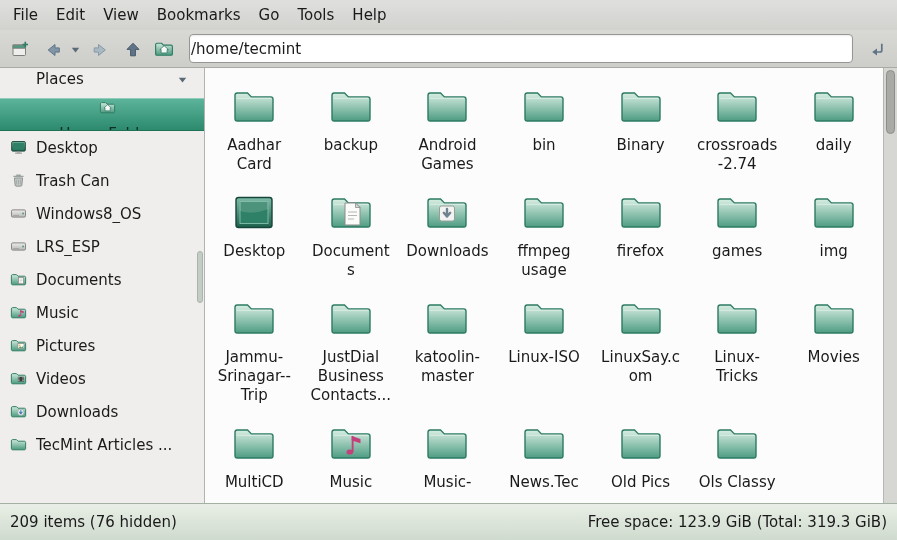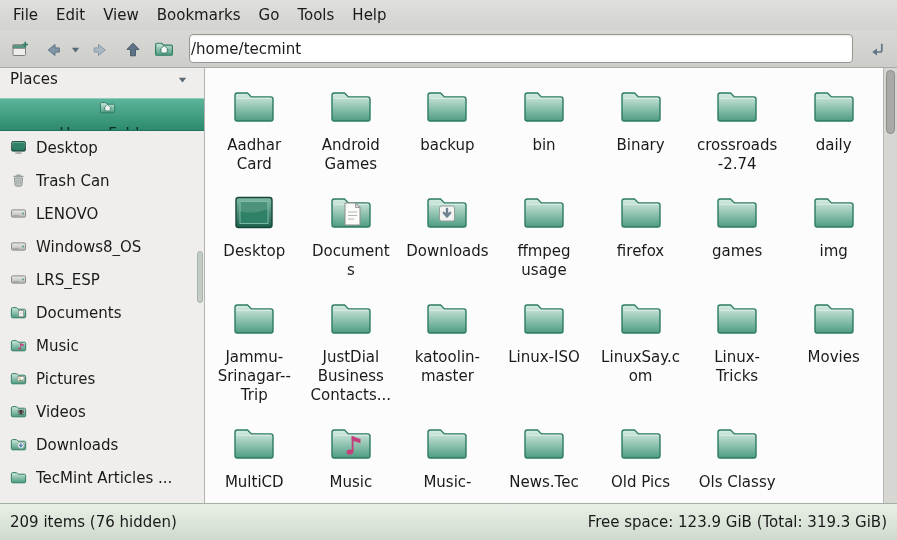--- a/index.html
+++ b/index.html
@@ -18,21 +18,21 @@
   .toolbar { height:38px; flex:none; display:flex; align-items:center; gap:2px; padding:0 6px 0 4px; background:linear-gradient(#d8d8d5,#cccc c9); background:linear-gradient(#d8d8d5,#cdcdca); border-bottom:1px solid #a9a9a6; }
   .tb-btn { border:none; background:transparent; width:30px; height:30px; flex:none; display:flex; align-items:center; justify-content:center; border-radius:3px; padding:0; cursor:default; }
   .tb-btn.narrow { width:15px; }
   .tbi { display:flex; align-items:center; justify-content:center; }
   .tbi svg { display:block; }
   .path-entry { flex:1; height:29px; margin:0 6px 0 8px; border:1px solid #969693; border-radius:4px; background:#ffffff; padding:0 1px; font:15px "DejaVu Sans","Liberation Sans",sans-serif; color:#1a1a1a; box-shadow:inset 0 1px 2px rgba(0,0,0,0.08); }
 
   
   .content { flex:1; display:flex; min-height:0; }
   .sidebar { width:205px; flex:none; background:#efeeec; border-right:1px solid #b2b2af; position:relative; overflow:hidden; }
-  .places-header { height:30px; display:flex; align-items:center; justify-content:space-between; padding:0 12px 8px 10px; }
+  .places-header { height:30px; display:flex; align-items:center; justify-content:space-between; padding:0 12px 8px 10px;margin-left:26px; }
   .side-item { height:33px; display:flex; align-items:center; gap:9px; padding-left:10px; cursor:default; }
   .side-item.selected { background:linear-gradient(#5cb49a,#2c8a6d); border-top:1px solid #8fccb9; border-bottom:1px solid #1f7258; color:#0f2d23;flex-direction:column; }
   .side-icon { flex:none; display:flex; align-items:center; }
   .side-icon svg { display:block; }
   .side-label { white-space:nowrap; overflow:hidden; }
   .side-scroll-thumb { position:absolute; right:1px; top:183px; width:6px; height:52px; background:#c3cdc6; border:1px solid #a8b4ac; border-radius:3px; }
 
   .main { flex:1; min-width:0; background:#fcfcfc; display:flex; }
   .grid { flex:1; min-width:0; display:grid; grid-template-columns:repeat(7,1fr); align-content:start; padding:0 1px; overflow:hidden; }
   .file-item { display:flex; flex-direction:column; align-items:center; padding-top:15px; cursor:default; }
@@ -173,36 +173,20 @@
                 <path d="M4.2 5.6h7.6l-.6 6.8c-.1.5-.5.9-1 .9H5.8c-.5 0-.9-.4-1-.9z" fill="#c2c8c6" stroke="#7e8684" stroke-width="0.8"></path>
                 <path d="M6.2 7.2v4.5M8 7.2v4.5M9.8 7.2v4.5" stroke="#9aa3a1" stroke-width="0.7"></path>
               </svg>
             </span>
             <span class="side-label">Trash Can</span>
           </div>
           <div class="side-item">
             <span class="side-icon">
               <svg width="17" height="17" viewBox="0 0 16 16" xmlns="http://www.w3.org/2000/svg">
                 <defs>
-                  <linearGradient id="grad4" x1="0" y1="0" x2="0" y2="1">
-                    <stop offset="0" stop-color="#ececea"></stop>
-                    <stop offset="1" stop-color="#b7b7b4"></stop>
-                  </linearGradient>
-                </defs>
-                <rect x="1.4" y="4.6" width="13.2" height="6.8" rx="1.2" fill="url(#grad4)" stroke="#82827f" stroke-width="0.9"></rect>
-                <circle cx="12.3" cy="8" r="0.9" fill="#4e9c82"></circle>
-                <rect x="3" y="9.4" width="5.5" height="0.9" fill="#a5a5a2"></rect>
-              </svg>
-            </span>
-            <span class="side-label">LENOVO</span>
-          </div>
-          <div class="side-item">
-            <span class="side-icon">
-              <svg width="17" height="17" viewBox="0 0 16 16" xmlns="http://www.w3.org/2000/svg">
-                <defs>
                   <linearGradient id="grad5" x1="0" y1="0" x2="0" y2="1">
                     <stop offset="0" stop-color="#ececea"></stop>
                     <stop offset="1" stop-color="#b7b7b4"></stop>
                   </linearGradient>
                 </defs>
                 <rect x="1.4" y="4.6" width="13.2" height="6.8" rx="1.2" fill="url(#grad5)" stroke="#82827f" stroke-width="0.9"></rect>
                 <circle cx="12.3" cy="8" r="0.9" fill="#4e9c82"></circle>
                 <rect x="3" y="9.4" width="5.5" height="0.9" fill="#a5a5a2"></rect>
               </svg>
             </span>
@@ -343,45 +327,45 @@
     <path d="M5 12.2c0-1.2 1-2.2 2.2-2.2h10.3l3.9 3.9h19.4c1.2 0 2.2 1 2.2 2.2v19.7c0 1.2-1 2.2-2.2 2.2H7.2c-1.2 0-2.2-1-2.2-2.2z" fill="url(#grad13)" stroke="#2d7b63" stroke-width="1.4"></path>
     <path d="M6.6 15.3h34.8" stroke="#ffffff" stroke-opacity="0.45" stroke-width="1"></path>
               </svg>
             </div>
             <div class="file-label">Aadhar Card</div>
           </div>
           <div class="file-item">
             <div class="file-icon">
               <svg width="48" height="48" viewBox="0 0 48 48" xmlns="http://www.w3.org/2000/svg">
                 <defs>
+                  <linearGradient id="grad15" x1="0" y1="0" x2="0" y2="1">
+                    <stop offset="0" stop-color="#d8eee3"></stop>
+                    <stop offset="1" stop-color="#4e9c82"></stop>
+                  </linearGradient>
+                </defs>
+    <path d="M5 12.2c0-1.2 1-2.2 2.2-2.2h10.3l3.9 3.9h19.4c1.2 0 2.2 1 2.2 2.2v19.7c0 1.2-1 2.2-2.2 2.2H7.2c-1.2 0-2.2-1-2.2-2.2z" fill="url(#grad15)" stroke="#2d7b63" stroke-width="1.4"></path>
+    <path d="M6.6 15.3h34.8" stroke="#ffffff" stroke-opacity="0.45" stroke-width="1"></path>
+              </svg>
+            </div>
+            <div class="file-label">backup</div>
+          </div>
+          <div class="file-item">
+            <div class="file-icon">
+              <svg width="48" height="48" viewBox="0 0 48 48" xmlns="http://www.w3.org/2000/svg">
+                <defs>
                   <linearGradient id="grad14" x1="0" y1="0" x2="0" y2="1">
                     <stop offset="0" stop-color="#d8eee3"></stop>
                     <stop offset="1" stop-color="#4e9c82"></stop>
                   </linearGradient>
                 </defs>
     <path d="M5 12.2c0-1.2 1-2.2 2.2-2.2h10.3l3.9 3.9h19.4c1.2 0 2.2 1 2.2 2.2v19.7c0 1.2-1 2.2-2.2 2.2H7.2c-1.2 0-2.2-1-2.2-2.2z" fill="url(#grad14)" stroke="#2d7b63" stroke-width="1.4"></path>
     <path d="M6.6 15.3h34.8" stroke="#ffffff" stroke-opacity="0.45" stroke-width="1"></path>
               </svg>
             </div>
             <div class="file-label">Android Games</div>
-          </div>
-          <div class="file-item">
-            <div class="file-icon">
-              <svg width="48" height="48" viewBox="0 0 48 48" xmlns="http://www.w3.org/2000/svg">
-                <defs>
-                  <linearGradient id="grad15" x1="0" y1="0" x2="0" y2="1">
-                    <stop offset="0" stop-color="#d8eee3"></stop>
-                    <stop offset="1" stop-color="#4e9c82"></stop>
-                  </linearGradient>
-                </defs>
-    <path d="M5 12.2c0-1.2 1-2.2 2.2-2.2h10.3l3.9 3.9h19.4c1.2 0 2.2 1 2.2 2.2v19.7c0 1.2-1 2.2-2.2 2.2H7.2c-1.2 0-2.2-1-2.2-2.2z" fill="url(#grad15)" stroke="#2d7b63" stroke-width="1.4"></path>
-    <path d="M6.6 15.3h34.8" stroke="#ffffff" stroke-opacity="0.45" stroke-width="1"></path>
-              </svg>
-            </div>
-            <div class="file-label">backup</div>
           </div>
           <div class="file-item">
             <div class="file-icon">
               <svg width="48" height="48" viewBox="0 0 48 48" xmlns="http://www.w3.org/2000/svg">
                 <defs>
                   <linearGradient id="grad16" x1="0" y1="0" x2="0" y2="1">
                     <stop offset="0" stop-color="#d8eee3"></stop>
                     <stop offset="1" stop-color="#4e9c82"></stop>
                   </linearGradient>
                 </defs>

